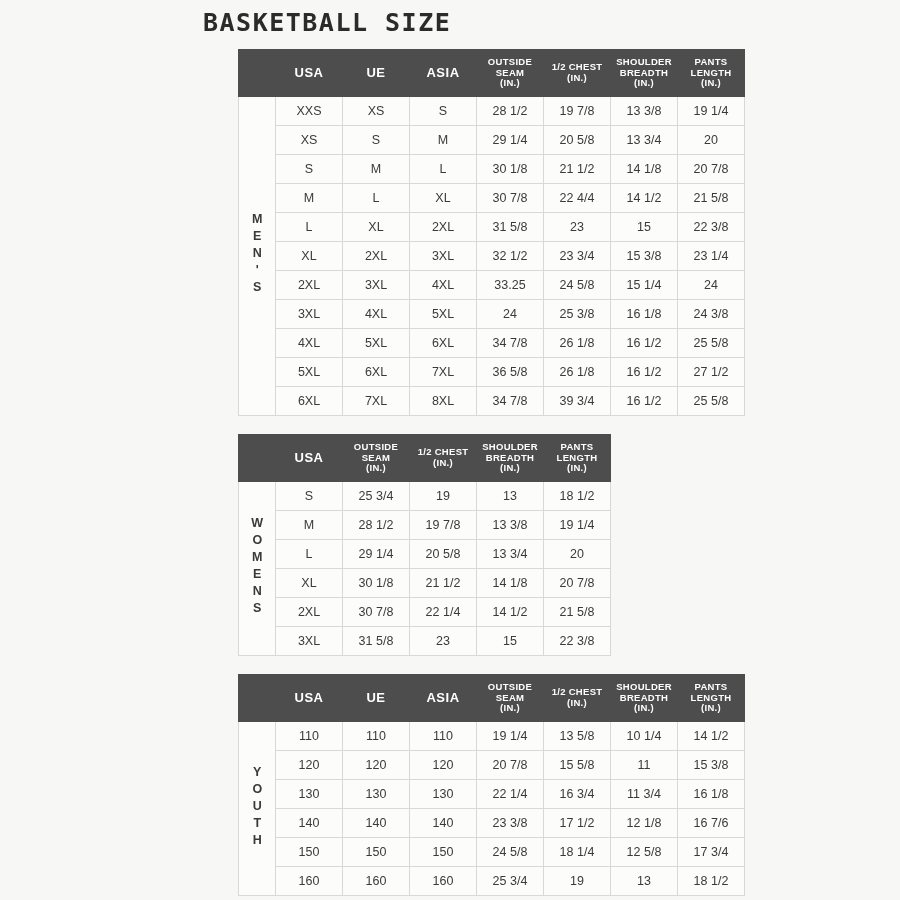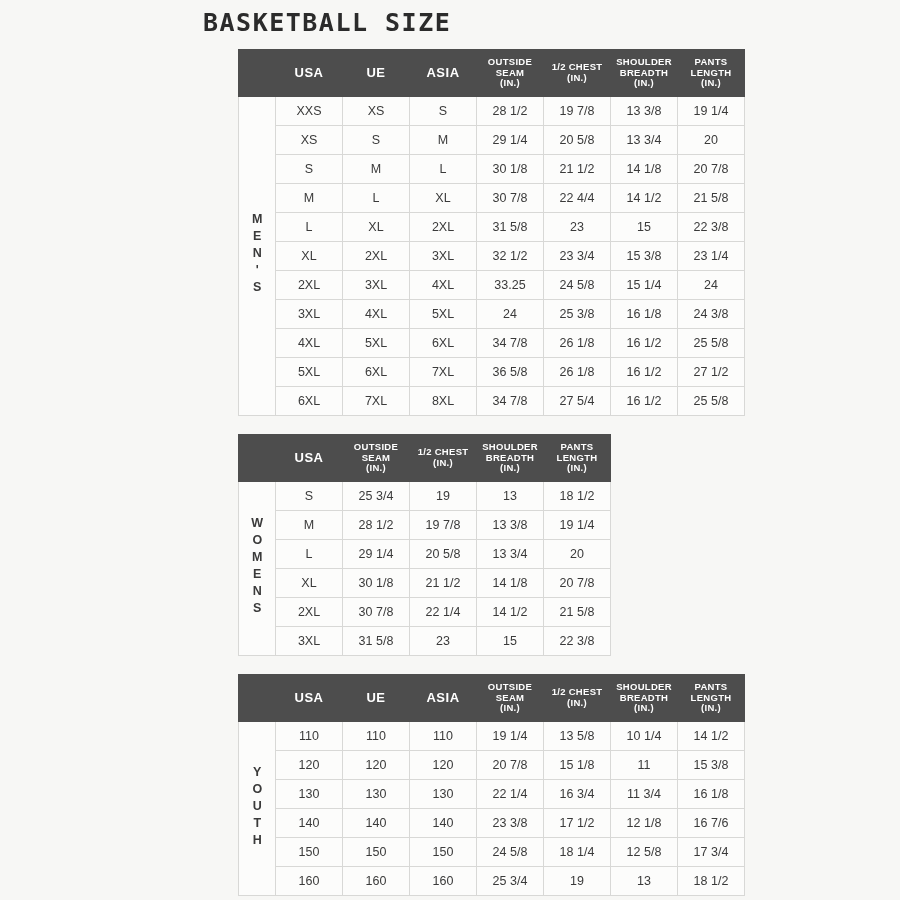--- a/index.html
+++ b/index.html
@@ -226,21 +226,21 @@
           <td>36 5/8</td>
           <td>26 1/8</td>
           <td>16 1/2</td>
           <td>27 1/2</td>
         </tr>
         <tr>
           <td>6XL</td>
           <td>7XL</td>
           <td>8XL</td>
           <td>34 7/8</td>
-          <td>27 5/4</td>
+          <td>39 3/4</td>
           <td>16 1/2</td>
           <td>25 5/8</td>
         </tr>
       </tbody>
     </table>
   </div>
 
   <div class="table-block" style="left:203px; top:434px;">
     <table class="size-table">
       <thead>
@@ -360,21 +360,21 @@
           <td>19 1/4</td>
           <td>13 5/8</td>
           <td>10 1/4</td>
           <td>14 1/2</td>
         </tr>
         <tr>
           <td>120</td>
           <td>120</td>
           <td>120</td>
           <td>20 7/8</td>
-          <td>15 1/8</td>
+          <td>15 5/8</td>
           <td>11</td>
           <td>15 3/8</td>
         </tr>
         <tr>
           <td>130</td>
           <td>130</td>
           <td>130</td>
           <td>22 1/4</td>
           <td>16 3/4</td>
           <td>11 3/4</td>

